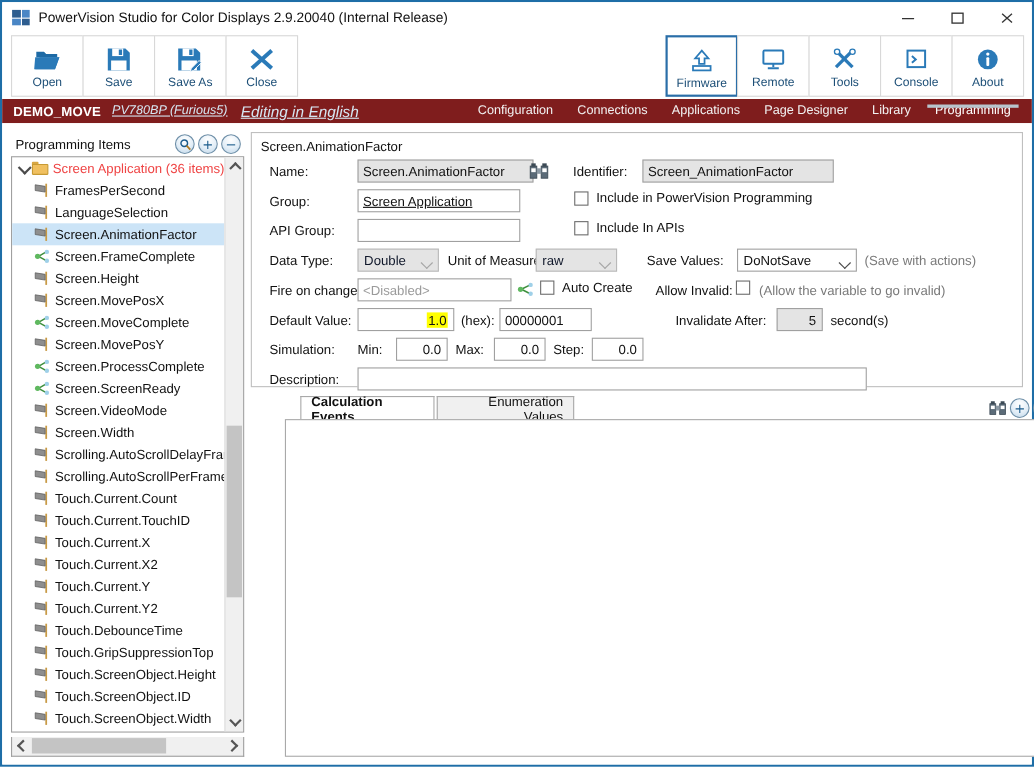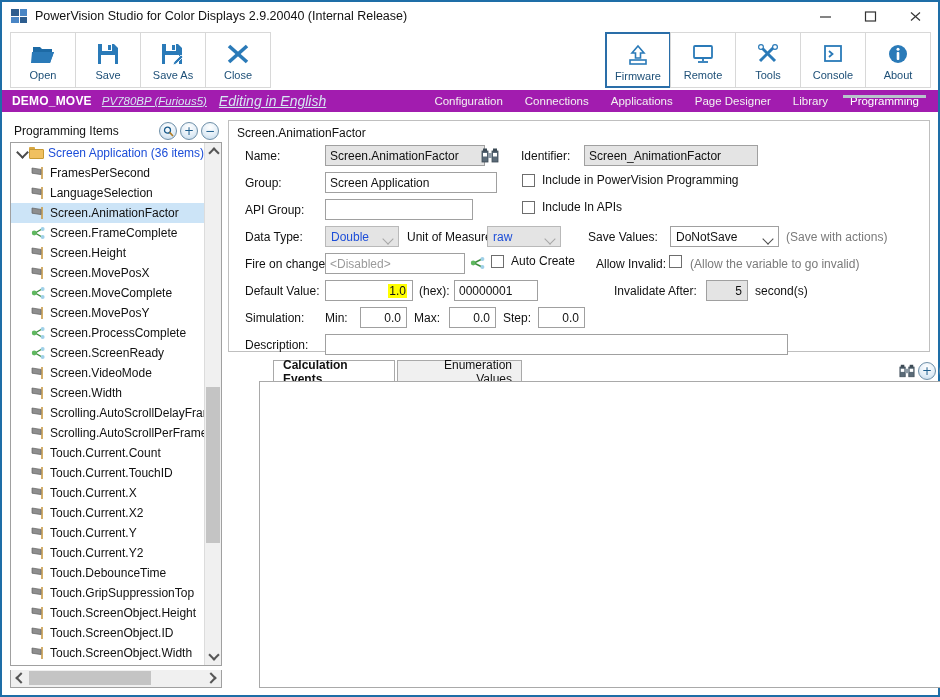--- a/index.html
+++ b/index.html
@@ -70,21 +70,21 @@
   }
   .tb-ico { height: 27px; display:flex; align-items:center; justify-content:center; }
   .tb-lbl {
     font-size: 11px; color: #1d4f77;
     margin-top: 2px; white-space: nowrap;
   }
   
   .navbar {
     position: absolute; left: 0; top: 88px;
     width: 936px; height: 22px;
-    background: #a21caf;
+    background: #7f1d1d;
     display: flex; align-items: center;
   }
   .nav-proj {
     font-size: 12px; font-weight: bold; color: #ffffff;
     margin-left: 10px; letter-spacing: 0.2px;
   }
   .nav-dev {
     font-size: 11.5px; color: #d6e6f2;
     font-style: italic; text-decoration: underline;
     margin-left: 10px;
@@ -149,21 +149,21 @@
   .tree-scroll-area {
     position: absolute; left: 0; top: 0;
     width: 193px; height: 522px;
     overflow: hidden;
   }
   .tree-row {
     height: 20px; display: flex; align-items: center;
     padding-left: 4px; white-space: nowrap;
     font-size: 12px; color: #111;
   }
-  .tree-row.root { color: #1d4ed8; }
+  .tree-row.root { color: #ef4444; }
   .tree-row.selected { background: #cce4f7; }
   .tw {
     width: 14px; display: flex; align-items: center; justify-content: center;
     flex: none;
   }
   .chev {
     display:inline-block; width:7px; height:7px;
     border-left: 2px solid #4b4b4b; border-bottom: 2px solid #4b4b4b;
     transform: rotate(-45deg); margin-bottom:2px;
   }
@@ -240,21 +240,21 @@
   .frm-input.num { justify-content: flex-end; padding-right: 5px; }
   .frm-input.placeholder { color: #9a9a9a; }
   .hl { background: #ffff00; padding: 0 1px; }
   .frm-select {
     position: absolute; box-sizing: border-box;
     border: 1px solid #a0a0a0; background: #ffffff;
     font-size: 12px; color: #111; height: 21px;
     display: flex; align-items: center;
     padding-left: 5px;
   }
-  .frm-select.disabled { background: #e4e4e4; color: #1d4ed8; border-color: #b9b9b9; }
+  .frm-select.disabled { background: #e4e4e4; color: #0f172a; border-color: #b9b9b9; }
   .sel-arrow {
     position: absolute; right: 6px; top: 8px;
     width: 7px; height: 7px;
     border-left: 1.6px solid #4b4b4b; border-bottom: 1.6px solid #4b4b4b;
     transform: rotate(-45deg);
   }
   .frm-select.disabled .sel-arrow { border-color: #a6a6a6; }
   .chk-row { position: absolute; display: flex; align-items: center; }
   .chk {
     width: 13px; height: 13px; border: 1px solid #6d6d6d;
@@ -809,21 +809,21 @@
             <rect x="2" y="1.5" width="4" height="3" fill="#3c4a55"></rect>
             <rect x="12" y="1.5" width="4" height="3" fill="#3c4a55"></rect>
             <rect x="2" y="6" width="4" height="3.5" fill="#ffffff"></rect>
             <rect x="12" y="6" width="4" height="3.5" fill="#ffffff"></rect>
           </svg>
         </div>
         <div class="frm-label" style="left:292px; top:28px;">Identifier:</div>
         <div class="frm-input readonly" style="left:355px; top:24px; width:174px;">Screen_AnimationFactor</div>
 
         <div class="frm-label" style="left:16px; top:55px;">Group:</div>
-        <div class="frm-input" style="left:96px; top:51px; width:172px;">Screen Application</div>
+        <div class="frm-input" style="left:96px; top:51px; width:148px;text-decoration:underline;">Screen Application</div>
         <div class="chk-row" style="left:293px; top:52px;">
           <span class="chk"></span>
           <span class="chk-lbl">Include in PowerVision Programming</span>
         </div>
 
         <div class="frm-label" style="left:16px; top:82px;">API Group:</div>
         <div class="frm-input" style="left:96px; top:78px; width:148px;"></div>
         <div class="chk-row" style="left:293px; top:79px;">
           <span class="chk"></span>
           <span class="chk-lbl">Include In APIs</span>

